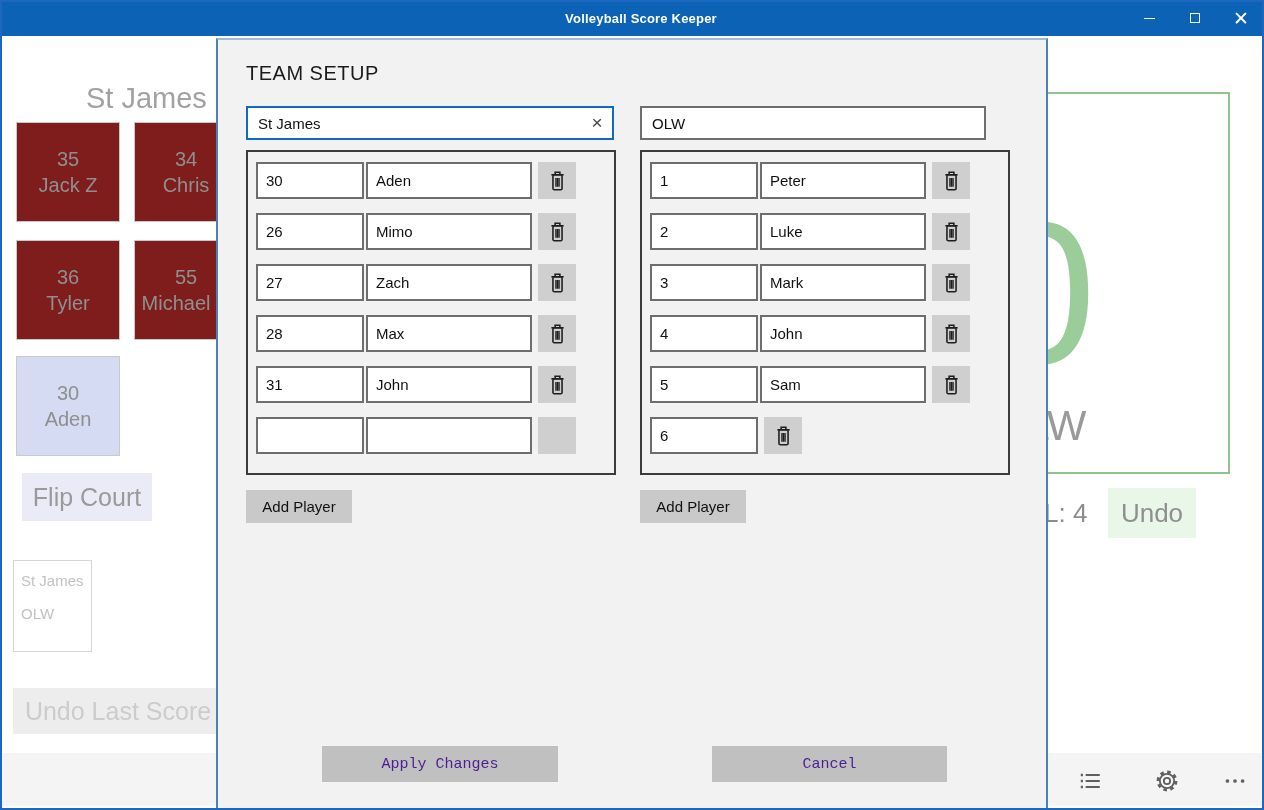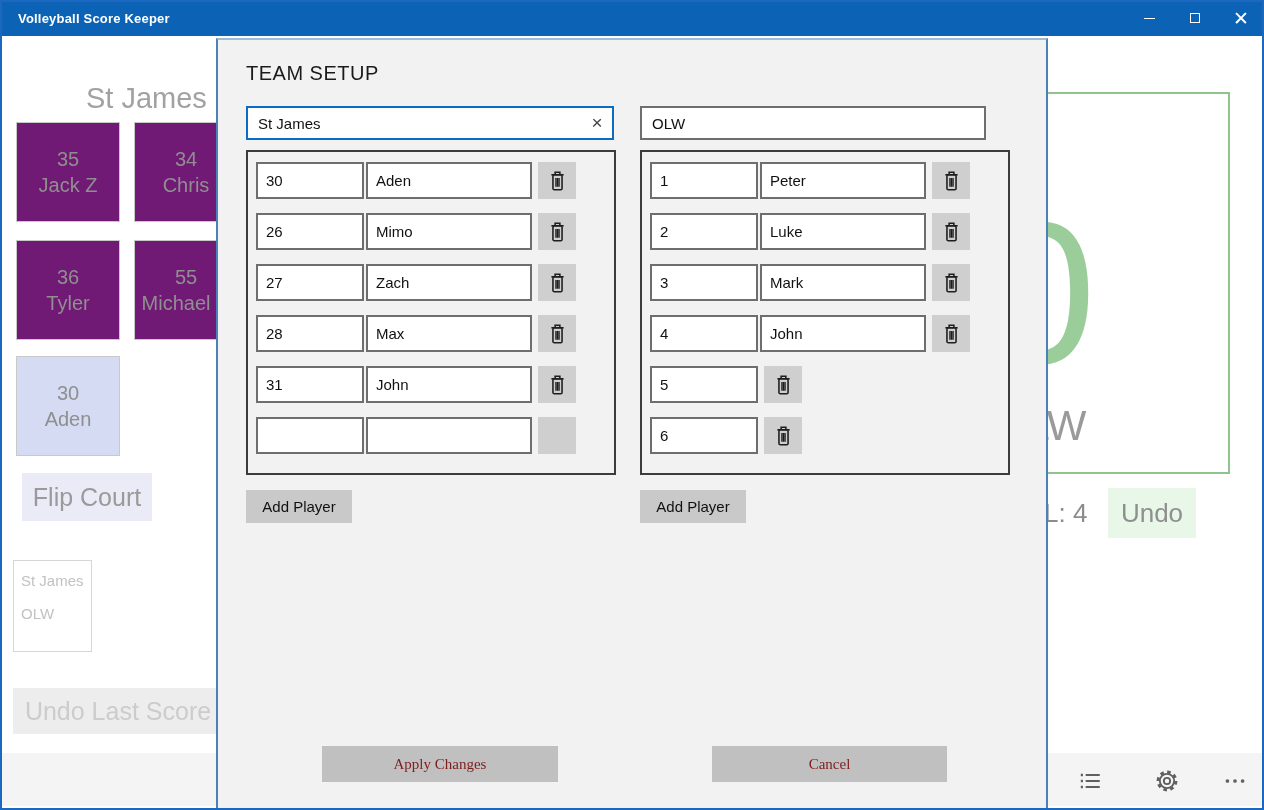--- a/index.html
+++ b/index.html
@@ -2,31 +2,31 @@
 <html><head>
 <meta charset="utf-8">
 <style>
   * { margin:0; padding:0; box-sizing:border-box; }
   html,body { width:1264px; height:810px; overflow:hidden; }
   body { font-family:"Liberation Sans", sans-serif; background:#ffffff; position:relative; }
   #app { position:absolute; inset:0; width:1264px; height:810px; background:#fff; }
 
   
   .window-frame { position:absolute; inset:0; border:2px solid #1b67c1; pointer-events:none; z-index:50; }
-  .titlebar { position:absolute; left:0; top:0; width:100%; height:36px; background:#0c63b6; z-index:40; display:flex; align-items:center; }
+  .titlebar { position:absolute; left:0; top:0; width:100%; height:36px; background:#0c63b6; z-index:40; display:flex; align-items:center;justify-content:center; }
   .titlebar-title { color:#fff; font-size:13px; font-weight:bold; margin-left:18px; letter-spacing:.2px; }
   .win-controls { position:absolute; right:0; top:0; height:36px; display:flex; }
   .win-btn { width:46px; height:36px; display:flex; align-items:center; justify-content:center; }
   .glyph-min { width:11px; height:1px; background:#fff; }
   .glyph-max { width:10px; height:10px; border:1px solid #fff; }
   .glyph-close { color:#fff; font-size:19px; line-height:1; font-weight:300; }
 
   
   .team-heading { position:absolute; left:86px; top:82px; font-size:29px; font-weight:300; color:#a2a2a2; }
-  .card { position:absolute; width:104px; height:100px; background:#701a75; border:1px solid #c9c9c9;
+  .card { position:absolute; width:104px; height:100px; background:#7f1d1d; border:1px solid #c9c9c9;
           display:flex; flex-direction:column; align-items:center; justify-content:center; gap:3px; }
   .card span { font-size:20px; color:#8f8f8f; }
   .card.selected { background:#d5dbf3; }
   .c1{left:16px;top:122px} .c2{left:134px;top:122px}
   .c3{left:16px;top:240px} .c4{left:134px;top:240px}
   .c5{left:16px;top:356px} .c6{left:134px;top:356px}
 
   .flip-court { position:absolute; left:22px; top:473px; width:130px; height:48px; background:#ebebf8;
                 color:#9a9a9a; font-size:25px; display:flex; align-items:center; justify-content:center; border:none; font-family:inherit; }
   .set-box { position:absolute; left:13px; width:79px; border:1px solid #d6d6d6; background:#fff;
@@ -64,21 +64,21 @@
   .prow { display:flex; align-items:center; height:37px; margin-bottom:14px; }
   .prow input { height:37px; border:2px solid #6e6e6e; background:#fff; font-size:15px; padding-left:8px; color:#111; font-family:inherit; outline:none; }
   .prow .num { width:108px; }
   .prow .pname { width:166px; margin-left:2px; }
   .del { width:38px; height:37px; margin-left:6px; background:#cfcfcf; border:none; display:flex; align-items:center; justify-content:center; }
 
   .add-player { position:absolute; top:450px; width:106px; height:33px; background:#c9c9c9; border:none;
                 font-size:15px; color:#111; font-family:inherit; }
   .add-player.a1 { left:28px; } .add-player.a2 { left:422px; }
 
-  .dlg-action { position:absolute; top:706px; height:36px; background:#c0c0c0; border:none; font-size:15px; color:#7f1d1d; font-family:Liberation Serif, serif; }
+  .dlg-action { position:absolute; top:706px; height:36px; background:#c0c0c0; border:none; font-size:15px; color:#4c1d95; font-family:Liberation Mono, monospace; }
   .apply { left:104px; width:236px; }
   .cancel { left:494px; width:235px; }
 </style>
 </head>
 <body>
 
 <div id="app">
 
   <div class="team-heading">St James</div>
 
@@ -262,20 +262,21 @@
             <svg width="21" height="23" viewBox="0 0 24 26" fill="none" stroke="#1e1e1e">
               <path d="M5 6.5H19" stroke-width="1.8"></path>
               <path d="M9.3 6.3V3.5H14.7V6.3" stroke-width="1.8"></path>
               <rect x="6.8" y="6.5" width="10.4" height="17" rx="1.5" stroke-width="1.8"></rect>
               <path d="M10.2 10V20M12 10V20M13.8 10V20" stroke-width="1.5"></path>
             </svg>
           </button>
       </div>
       <div class="prow">
         <input class="num" value="5" style="">
+        <input class="pname" value="Sam" style="">
         <button class="del">
             <svg width="21" height="23" viewBox="0 0 24 26" fill="none" stroke="#1e1e1e">
               <path d="M5 6.5H19" stroke-width="1.8"></path>
               <path d="M9.3 6.3V3.5H14.7V6.3" stroke-width="1.8"></path>
               <rect x="6.8" y="6.5" width="10.4" height="17" rx="1.5" stroke-width="1.8"></rect>
               <path d="M10.2 10V20M12 10V20M13.8 10V20" stroke-width="1.5"></path>
             </svg>
           </button>
       </div>
       <div class="prow">

